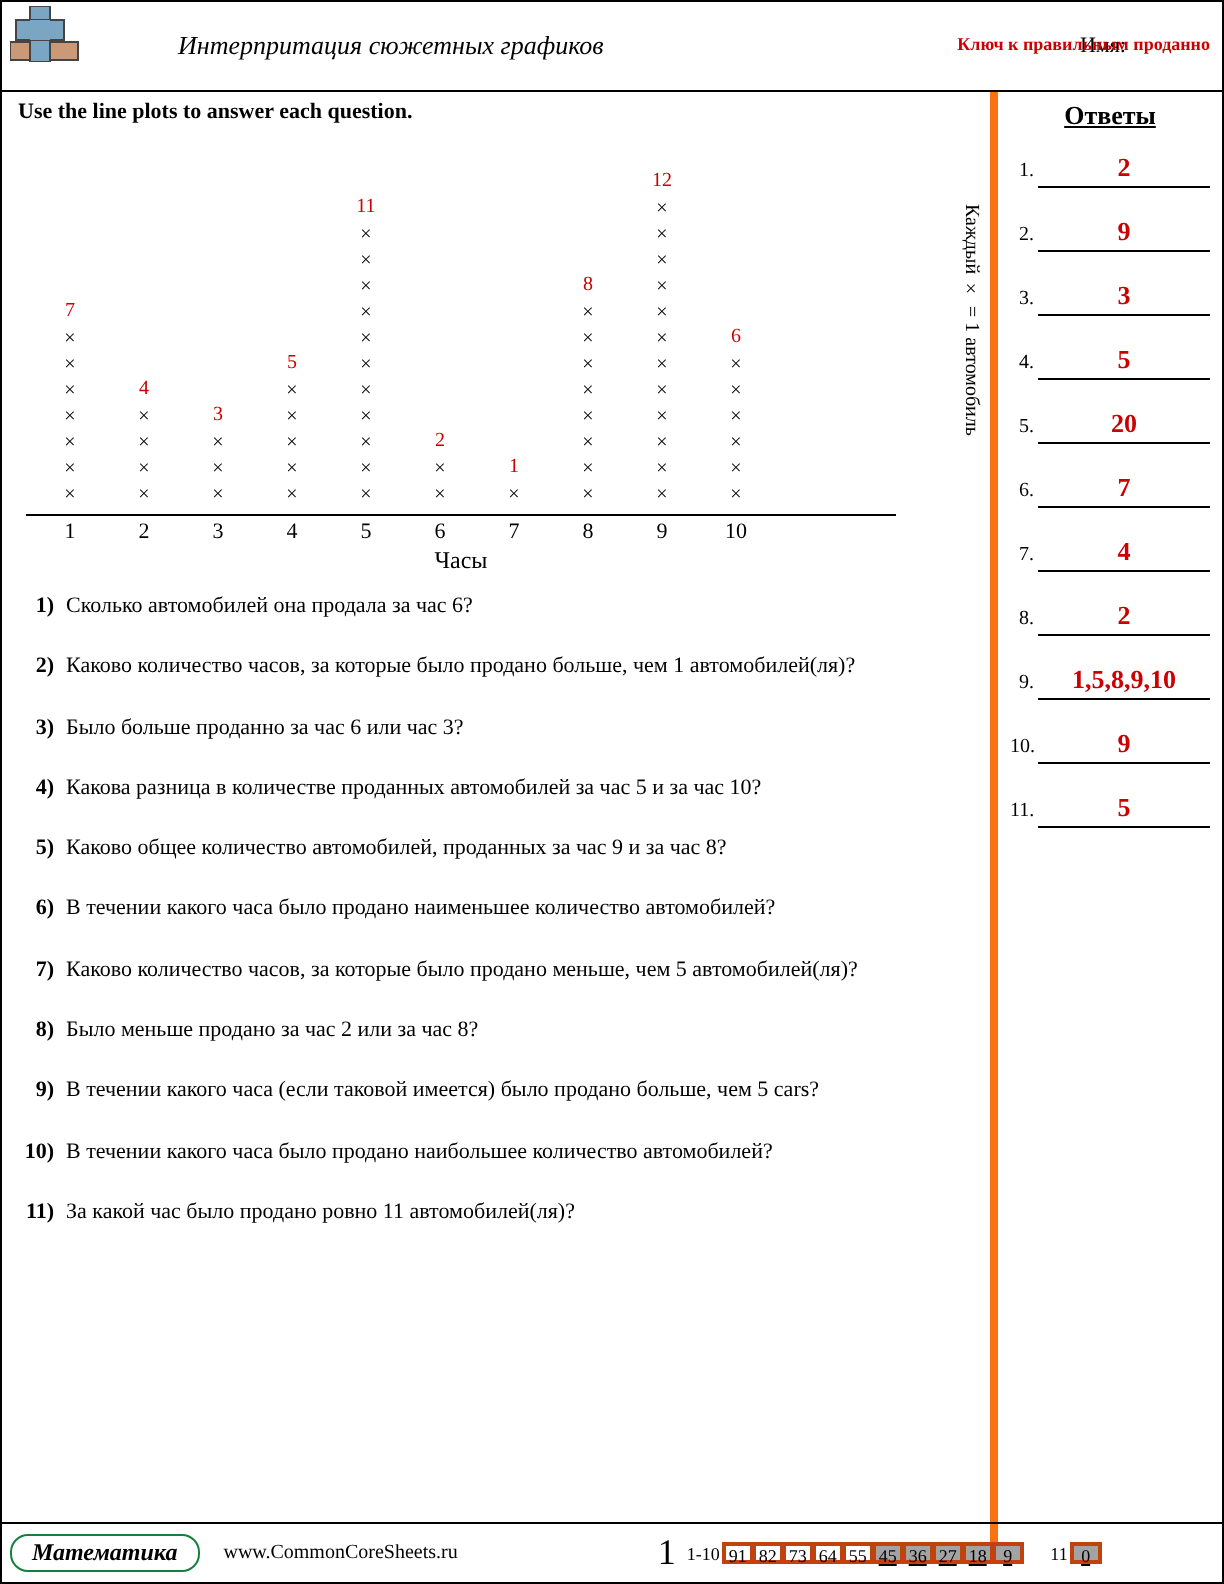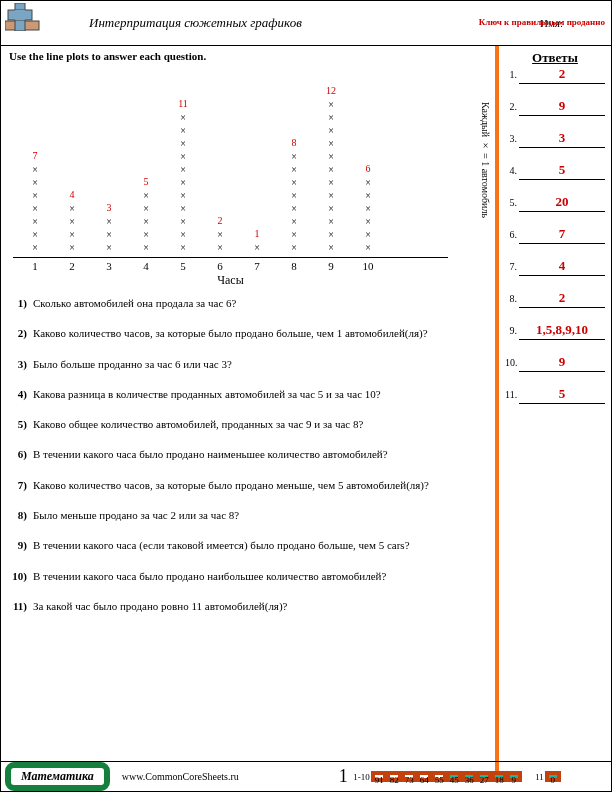--- a/index.html
+++ b/index.html
@@ -139,20 +139,21 @@
   }
   .sidebar {
     width: 112px;
     padding: 4px 6px;
   }
   .sidebar-title {
     font-weight: bold;
     text-decoration: underline;
     font-size: 13px;
     text-align: center;
+    margin-bottom: 10px;
   }
   .answer-row {
     display: flex;
     align-items: baseline;
     margin-bottom: 14px;
   }
   .answer-num {
     font-size: 10px;
     width: 14px;
     text-align: right;
@@ -173,21 +174,21 @@
     bottom: 0;
     left: 0;
     right: 0;
     height: 30px;
     border-top: 1.5px solid #000;
     display: flex;
     align-items: center;
     padding: 0 4px;
   }
   .subject-badge {
-    border: 6px solid #15803d;
+    border: 1px solid #15803d;
     border-radius: 9px;
     padding: 1px 10px;
     font-weight: bold;
     font-style: italic;
     font-size: 12px;
   }
   .site {
     font-size: 10px;
     margin-left: 12px;
   }
@@ -197,29 +198,29 @@
   }
   .score-table {
     margin-left: auto;
     display: flex;
     flex-direction: row;
     font-size: 9px;
   }
   .score-row { display: flex; }
   .score-label { width: 24px; text-align: right; padding-right: 2px; }
   .score-cell {
-    border: 4px solid #c2410c;
+    border: 2px solid #c2410c;
     width: 16px;
     height: 11px;
     text-align: center;
     line-height: 10px;
     margin-left: -1px;
     margin-top: -1px;
   }
-  .score-cell.blue { background: #14b8a6; }
+  .score-cell.blue { background: #a3a3a3; text-decoration: underline; }
 </style>
 </head>
 <body>
 
 <div class="page">
   <div class="header">
     <div class="logo">
       <svg width="48" height="28" viewBox="0 0 48 28">
         <rect x="0" y="18" width="34" height="9" fill="#c97"></rect>
         <rect x="0" y="18" width="34" height="9" fill="none" stroke="#444" stroke-width="1"></rect>

